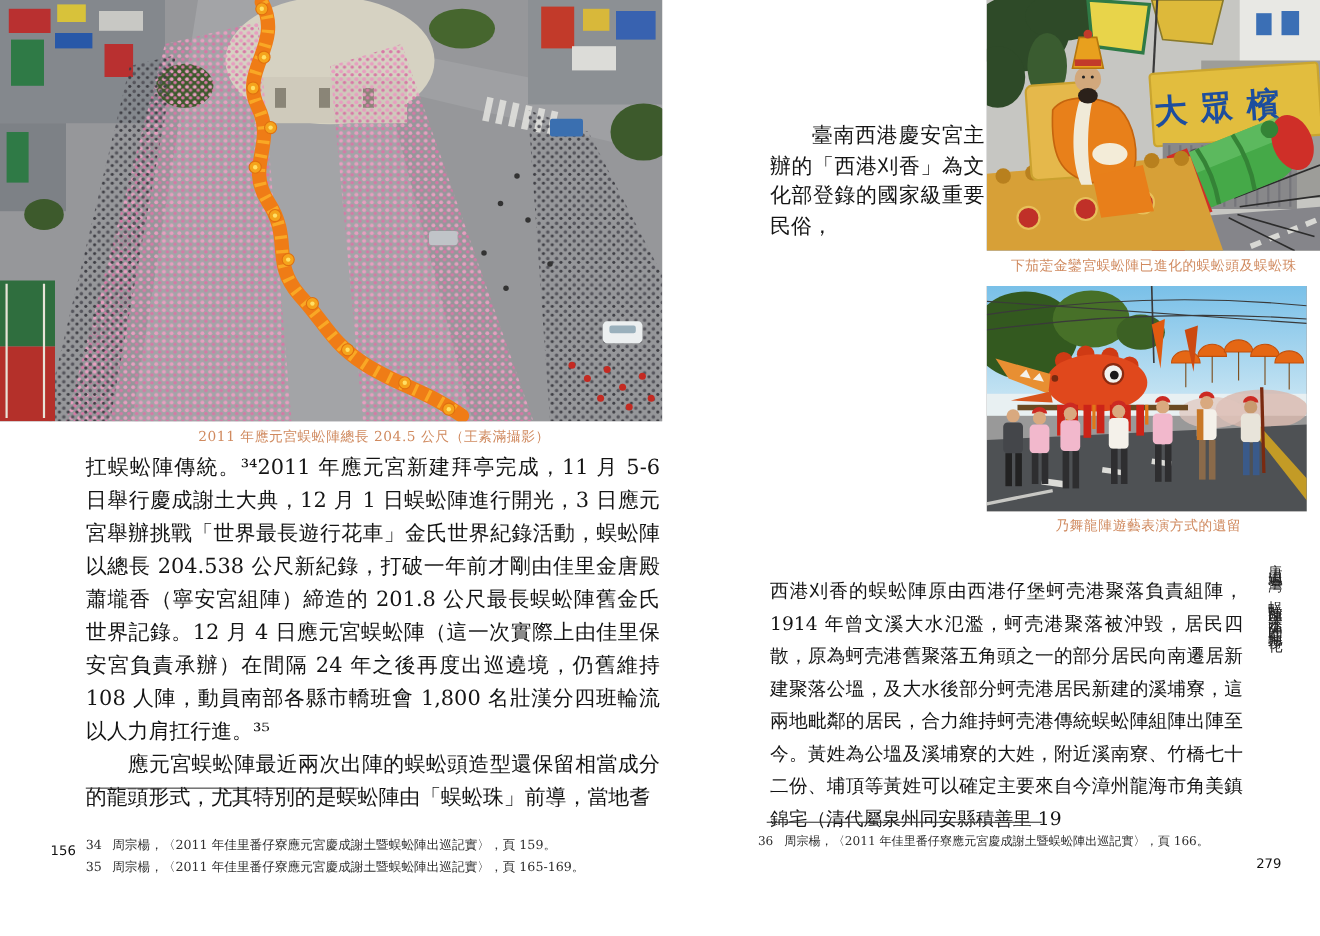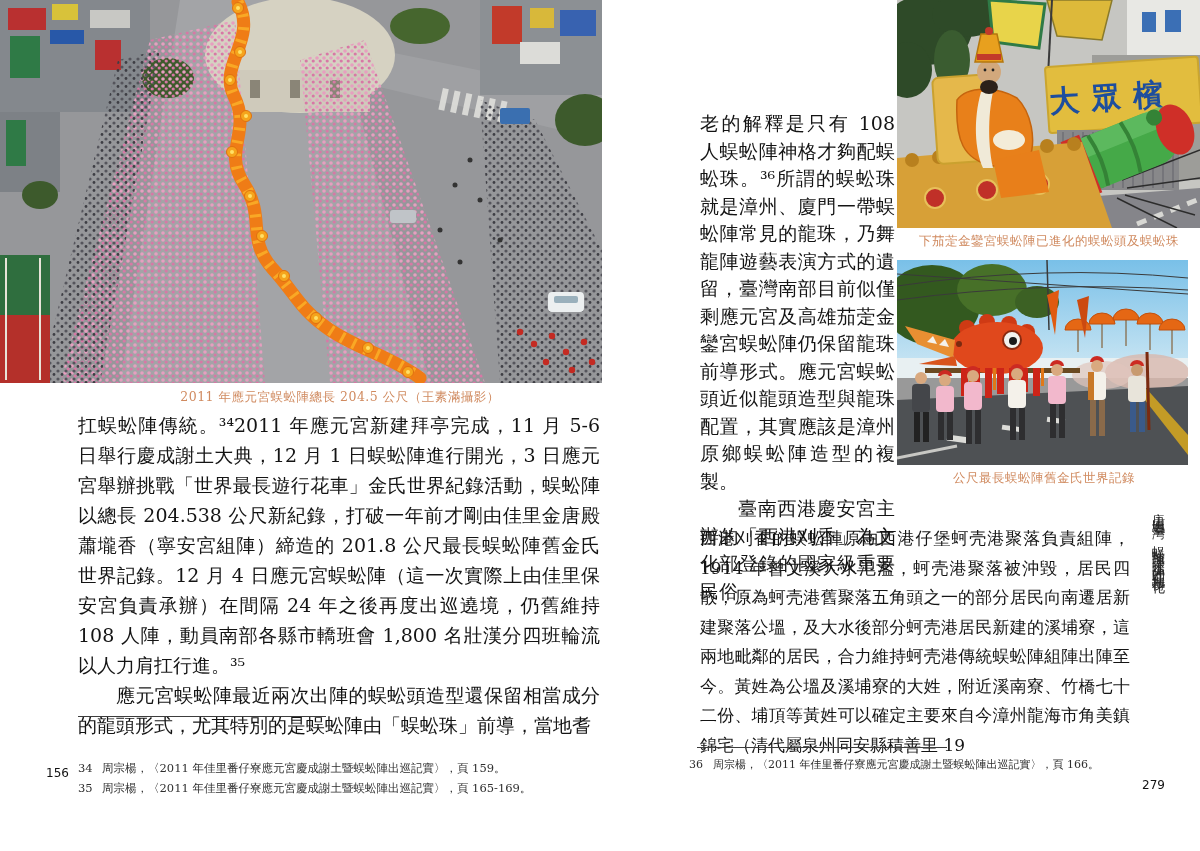--- a/index.html
+++ b/index.html
@@ -426,24 +426,23 @@
             <path d="M41,116 a7,6 0 0 1 14,0 z" fill="#cc2a22"></path>
             <circle cx="48" cy="120" r="6" fill="#d9a97f"></circle>
             <rect x="39" y="126" width="18" height="26" rx="4" fill="#f2b8cc"></rect>
             <rect x="41" y="152" width="6" height="28" fill="#2e2e30"></rect>
             <rect x="50" y="152" width="6" height="28" fill="#2e2e30"></rect>
           </g>
       </g>
     </svg>
   </div>
 
-  <div class="caption" style="left:297px;top:470px;width:290px;">公尺最長蜈蚣陣舊金氏世界記錄</div>
+  <div class="caption" style="left:297px;top:470px;width:290px;">乃舞龍陣遊藝表演方式的遺留</div>
 
   <div class="bodytext col-right" style="left:98px;">
-    <p>老的解釋是只有 108 人蜈蚣陣神格才夠配蜈蚣珠。³⁶所謂的蜈蚣珠就是漳州、廈門一帶蜈蚣陣常見的龍珠，乃舞龍陣遊藝表演方式的遺留，臺灣南部目前似僅剩應元宮及高雄茄萣金鑾宮蜈蚣陣仍保留龍珠前導形式。應元宮蜈蚣頭近似龍頭造型與龍珠配置，其實應該是漳州原鄉蜈蚣陣造型的複製。</p>
     <p class="indent">臺南西港慶安宮主辦的「西港刈香」為文化部登錄的國家級重要民俗，</p>
   </div>
 
   <div class="bodytext wide-right" style="left:98px;">
     <p>西港刈香的蜈蚣陣原由西港仔堡蚵壳港聚落負責組陣，1914 年曾文溪大水氾濫，蚵壳港聚落被沖毀，居民四散，原為蚵壳港舊聚落五角頭之一的部分居民向南遷居新建聚落公塭，及大水後部分蚵壳港居民新建的溪埔寮，這兩地毗鄰的居民，合力維持蚵壳港傳統蜈蚣陣組陣出陣至今。黃姓為公塭及溪埔寮的大姓，附近溪南寮、竹橋七十二份、埔頂等黃姓可以確定主要來自今漳州龍海市角美鎮錦宅（清代屬泉州同安縣積善里 19</p>
   </div>
 
   <div class="fnrule" style="left:95px;top:747px;width:250px;"></div>
 
   <div class="fns fns-right" style="left:87px;">

